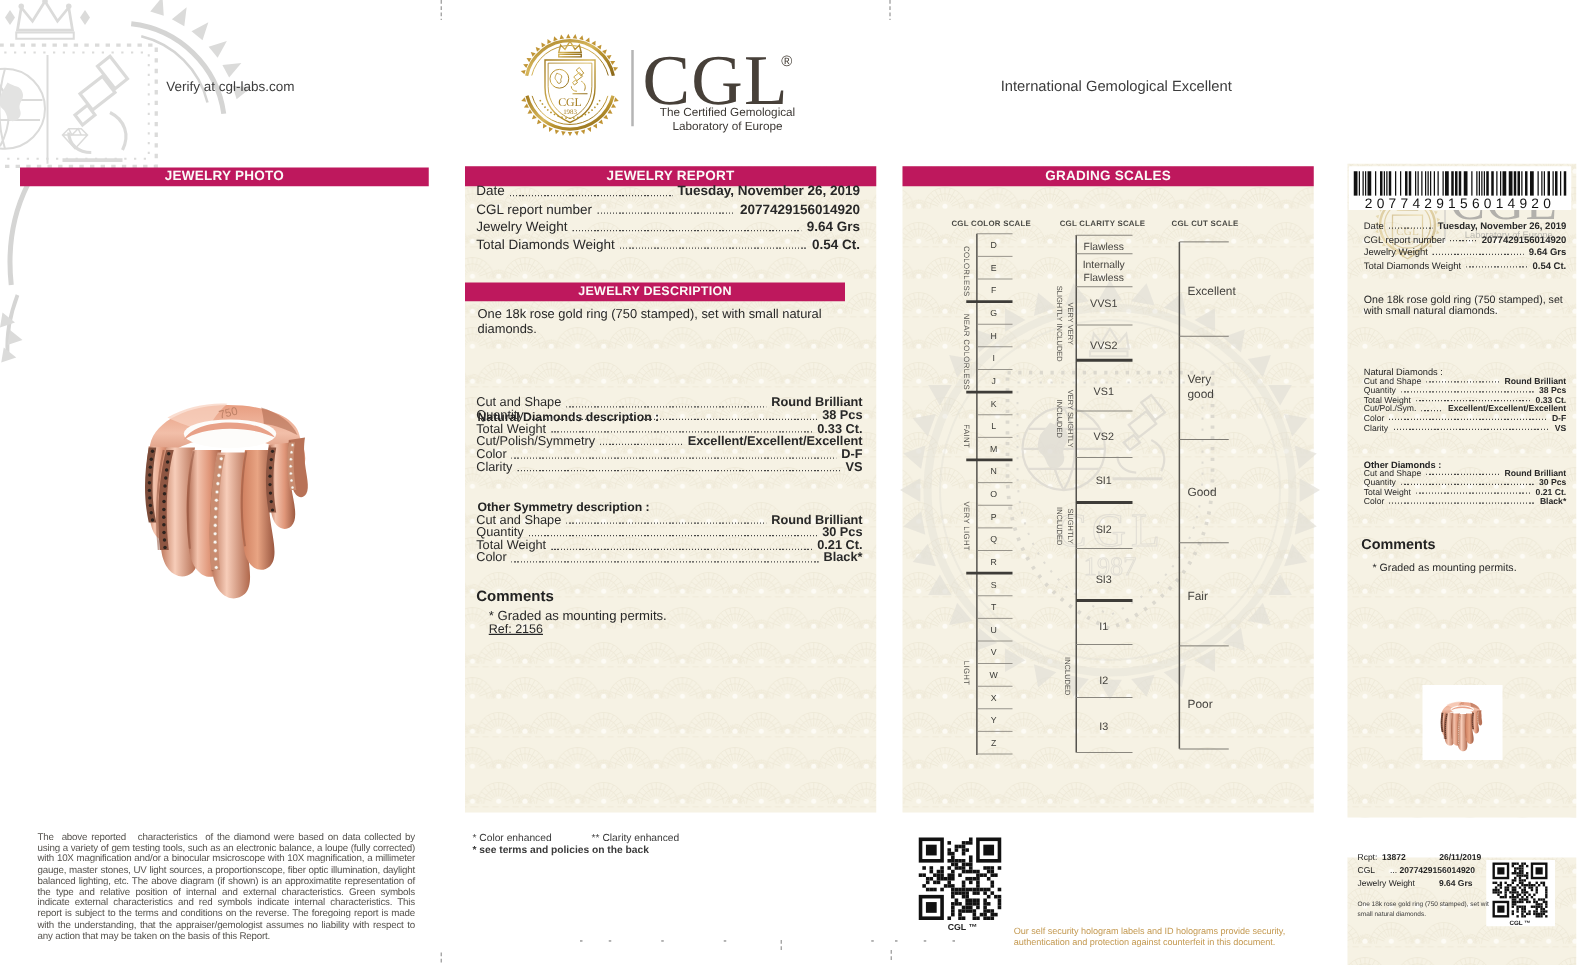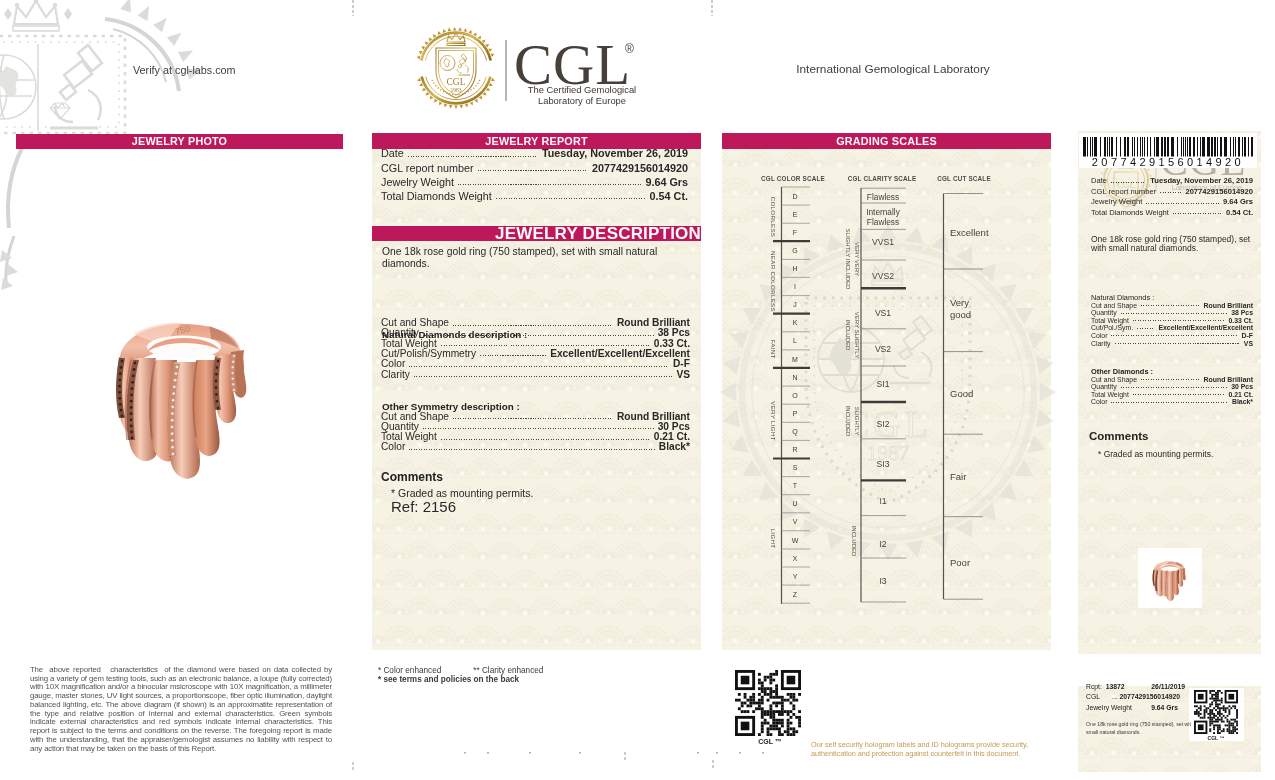--- a/index.html
+++ b/index.html
@@ -1034,27 +1034,27 @@
 <div class="abs" style="left:133px;top:64px;font-size:10.8px;color:#3d3d3d;">Verify at cgl-labs.com</div>
 
 <div class="abs" style="left:514px;top:36px;font-family:'Liberation Serif',serif;font-size:57px;color:#474039;letter-spacing:1px;line-height:1;">CGL</div>
 
 <div class="abs" style="left:625px;top:42px;font-size:12px;color:#474039;">®</div>
 
 <div class="abs" style="left:505px;top:85px;width:130px;text-align:center;font-size:9.4px;color:#3b3733;line-height:1.15;padding-left:12px;">The Certified Gemological<br>Laboratory of Europe</div>
 
 <div class="abs" style="left:505px;top:40px;width:1.5px;height:61px;background:#b5b5b5;"></div>
 
-<div class="abs" style="left:713px;top:62px;width:360px;text-align:center;font-size:11.8px;color:#3c3c3c;">International Gemological Laboratory</div>
+<div class="abs" style="left:713px;top:62px;width:360px;text-align:center;font-size:11.8px;color:#3c3c3c;">International Gemological Excellent</div>
 
 <div class="bar" style="left:16px;top:134px;width:327px;height:15px;font-size:10.8px;line-height:15px;">JEWELRY PHOTO</div>
 
 <div class="bar" style="left:372px;top:133px;width:329px;height:16px;font-size:10.8px;line-height:16px;">JEWELRY REPORT</div>
 
-<div class="bar" style="left:372px;top:226px;width:329px;height:15px;font-size:17px;line-height:15px;text-align:right;">JEWELRY DESCRIPTION</div>
+<div class="bar" style="left:372px;top:226px;width:304px;height:15px;font-size:10px;line-height:15px;">JEWELRY DESCRIPTION</div>
 
 <div class="bar" style="left:722px;top:133px;width:329px;height:16px;font-size:10.8px;line-height:16px;">GRADING SCALES</div>
 
 <div class="row" style="left:381px;top:147px;width:307px;font-size:10.8px;">
     <span class="lab">Date</span>
     <span class="lead"></span>
     <span class="val">Tuesday, November 26, 2019</span>
   </div>
 
 <div class="row" style="left:381px;top:161.5px;width:307px;font-size:10.8px;">
@@ -1138,21 +1138,21 @@
 <div class="row" style="left:381px;top:441.4px;width:309px;font-size:10.2px;">
     <span class="lab">Color</span>
     <span class="lead"></span>
     <span class="val">Black*</span>
   </div>
 
 <div class="abs" style="left:381px;top:470px;font-size:12px;font-weight:bold;color:#222;">Comments</div>
 
 <div class="abs" style="left:391px;top:487px;font-size:10.5px;color:#282828;">* Graded as mounting permits.</div>
 
-<div class="abs" style="left:391px;top:497.5px;font-size:15px;color:#282828;">Ref: 2156</div>
+<div class="abs" style="left:391px;top:497.5px;font-size:10px;color:#282828;text-decoration:underline;">Ref: 2156</div>
 
 <div class="abs" style="left:378px;top:666px;font-size:8.2px;color:#3a3a3a;">* Color enhanced<span style="margin-left:32px;">** Clarity enhanced</span></div>
 
 <div class="abs" style="left:378px;top:675px;font-size:8.2px;font-weight:bold;color:#3a3a3a;">* see terms and policies on the back</div>
 
 <div class="abs" style="left:30px;top:666px;width:302px;font-size:7.8px;line-height:8.73px;letter-spacing:-0.15px;color:#56534e;text-align:justify;">The &nbsp;above reported &nbsp;&nbsp;characteristics &nbsp;of the diamond were based on data collected by using a variety of gem testing tools, such as an electronic balance, a loupe (fully corrected) with 10X magnification and/or a binocular msicroscope with 10X magnification, a millimeter gauge, master stones, UV light sources, a proportionscope, fiber optic illumination, daylight balanced lighting, etc. The above diagram (if shown) is an approximatite representation of the type and relative position of internal and external characteristics. Green symbols indicate external characteristics and red symbols indicate internal characteristics. This report is subject to the terms and conditions on the reverse. The foregoing report is made with the understanding, that the appraiser/gemologist assumes no liability with respect to any action that may be taken on the basis of this Report.</div>
 
 <div class="abs" style="left:811px;top:740px;width:234px;font-size:7.3px;letter-spacing:-0.05px;line-height:1.25;color:#c49a52;">Our self security hologram labels and ID holograms provide security,<br>authentication and protection against counterfeit in this document.</div>
 
 <div class="row" style="left:1091px;top:176px;width:162px;font-size:7.6px;">

